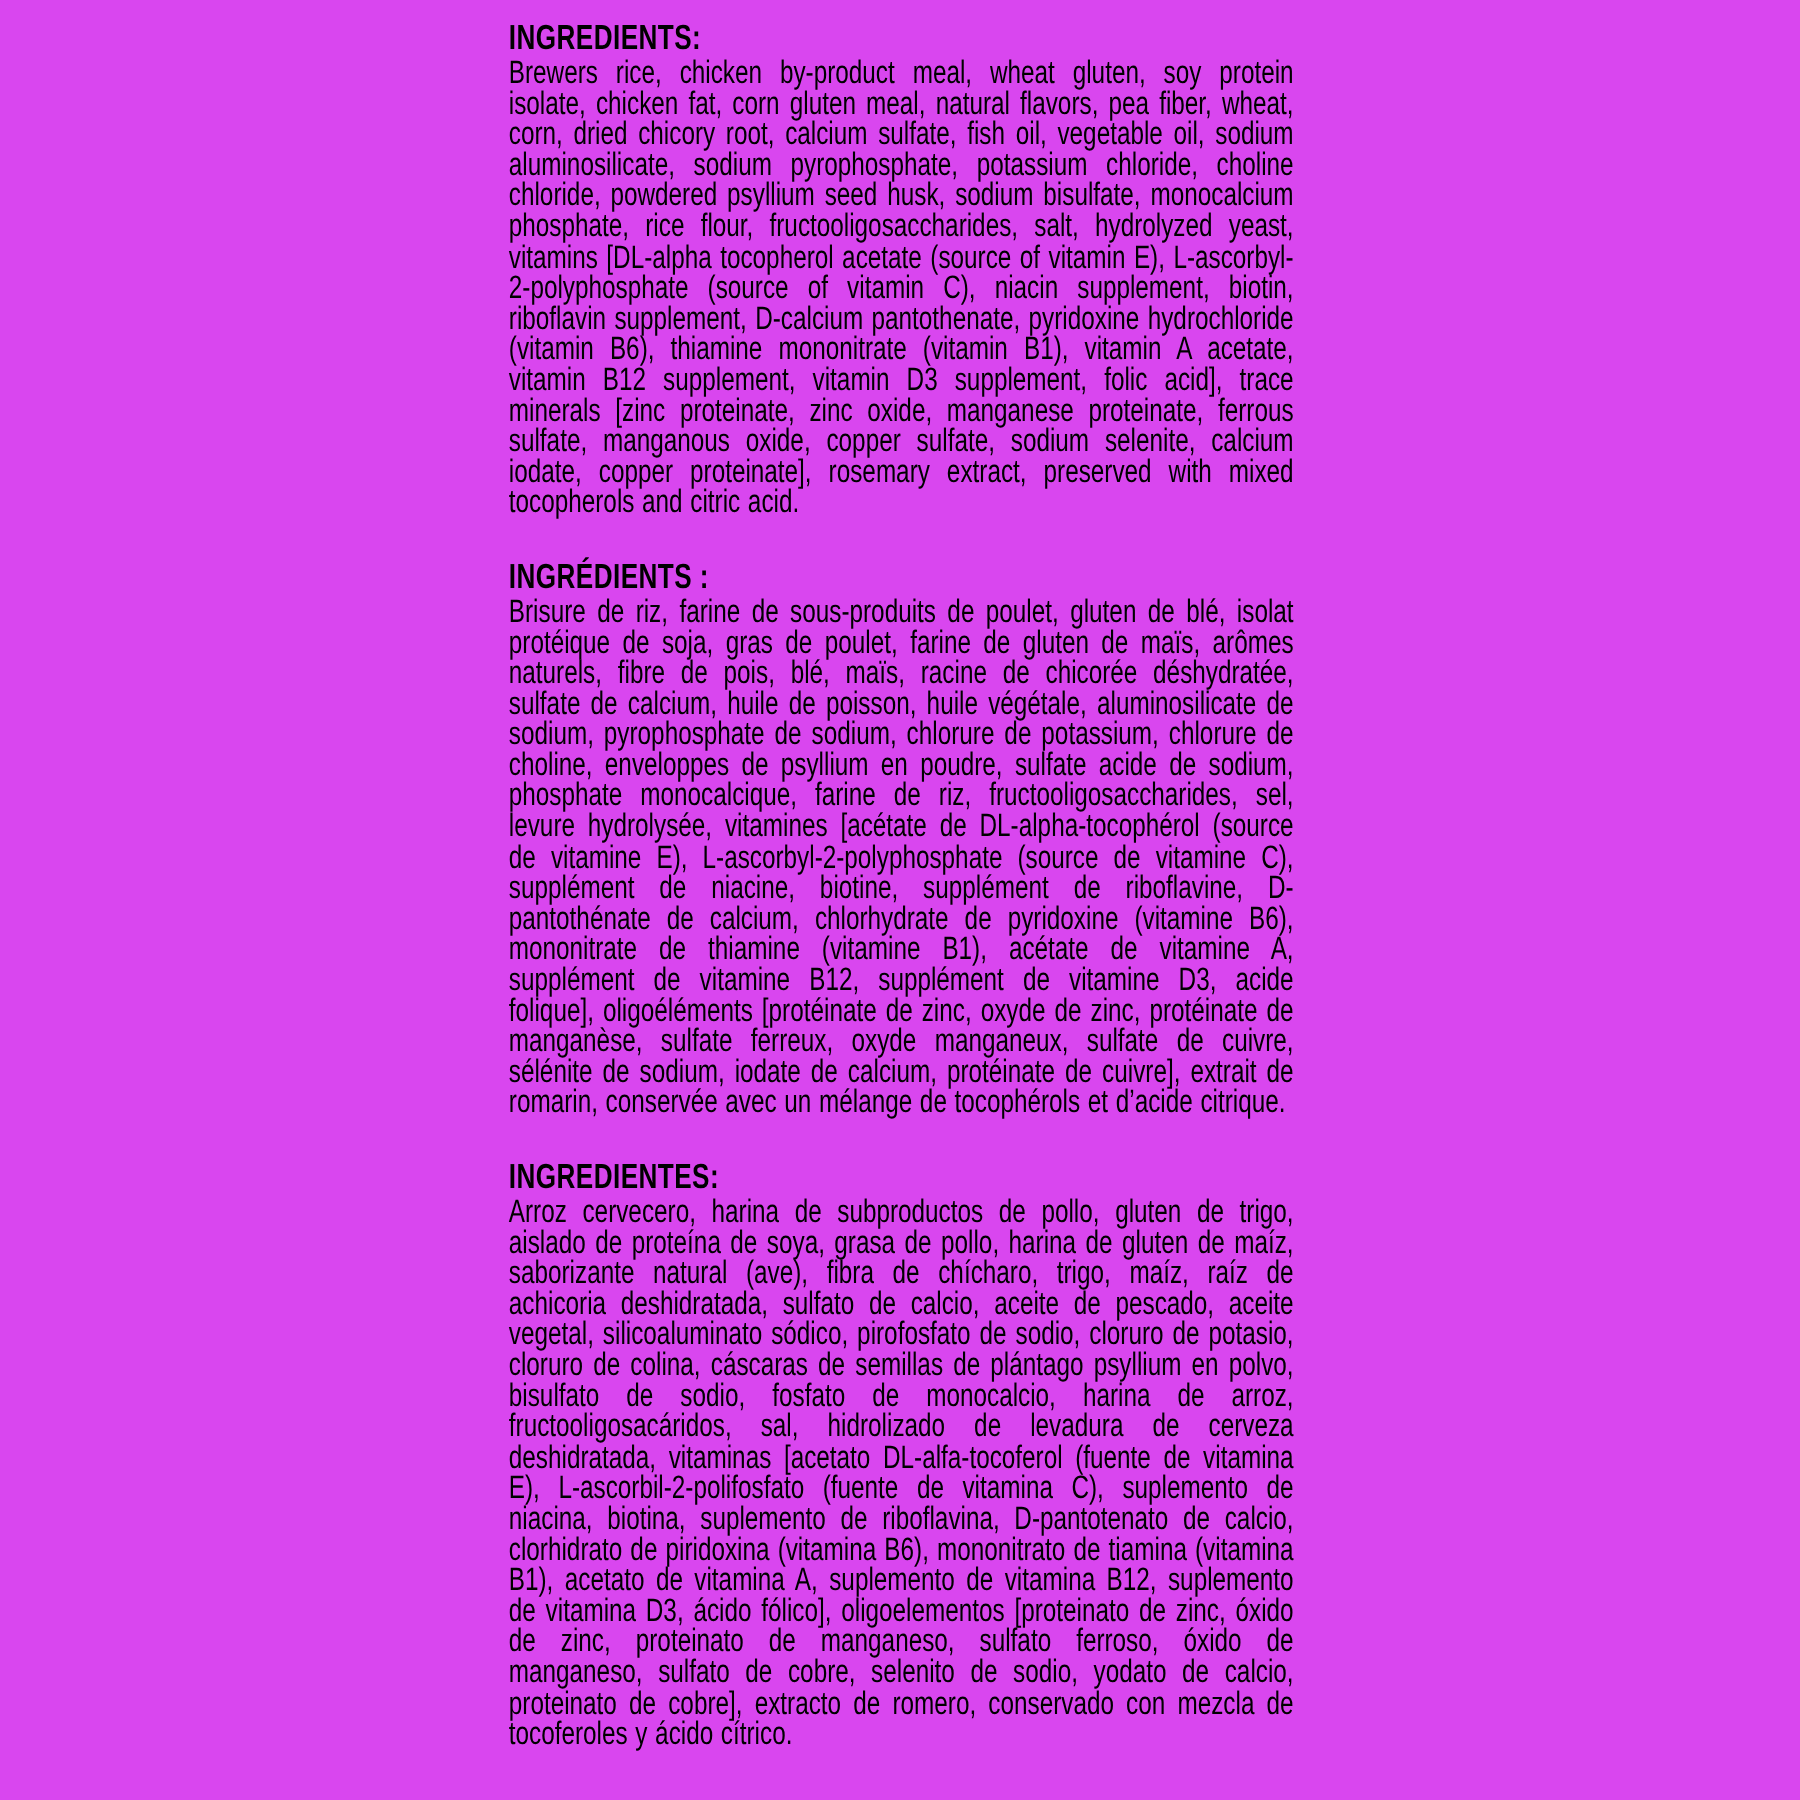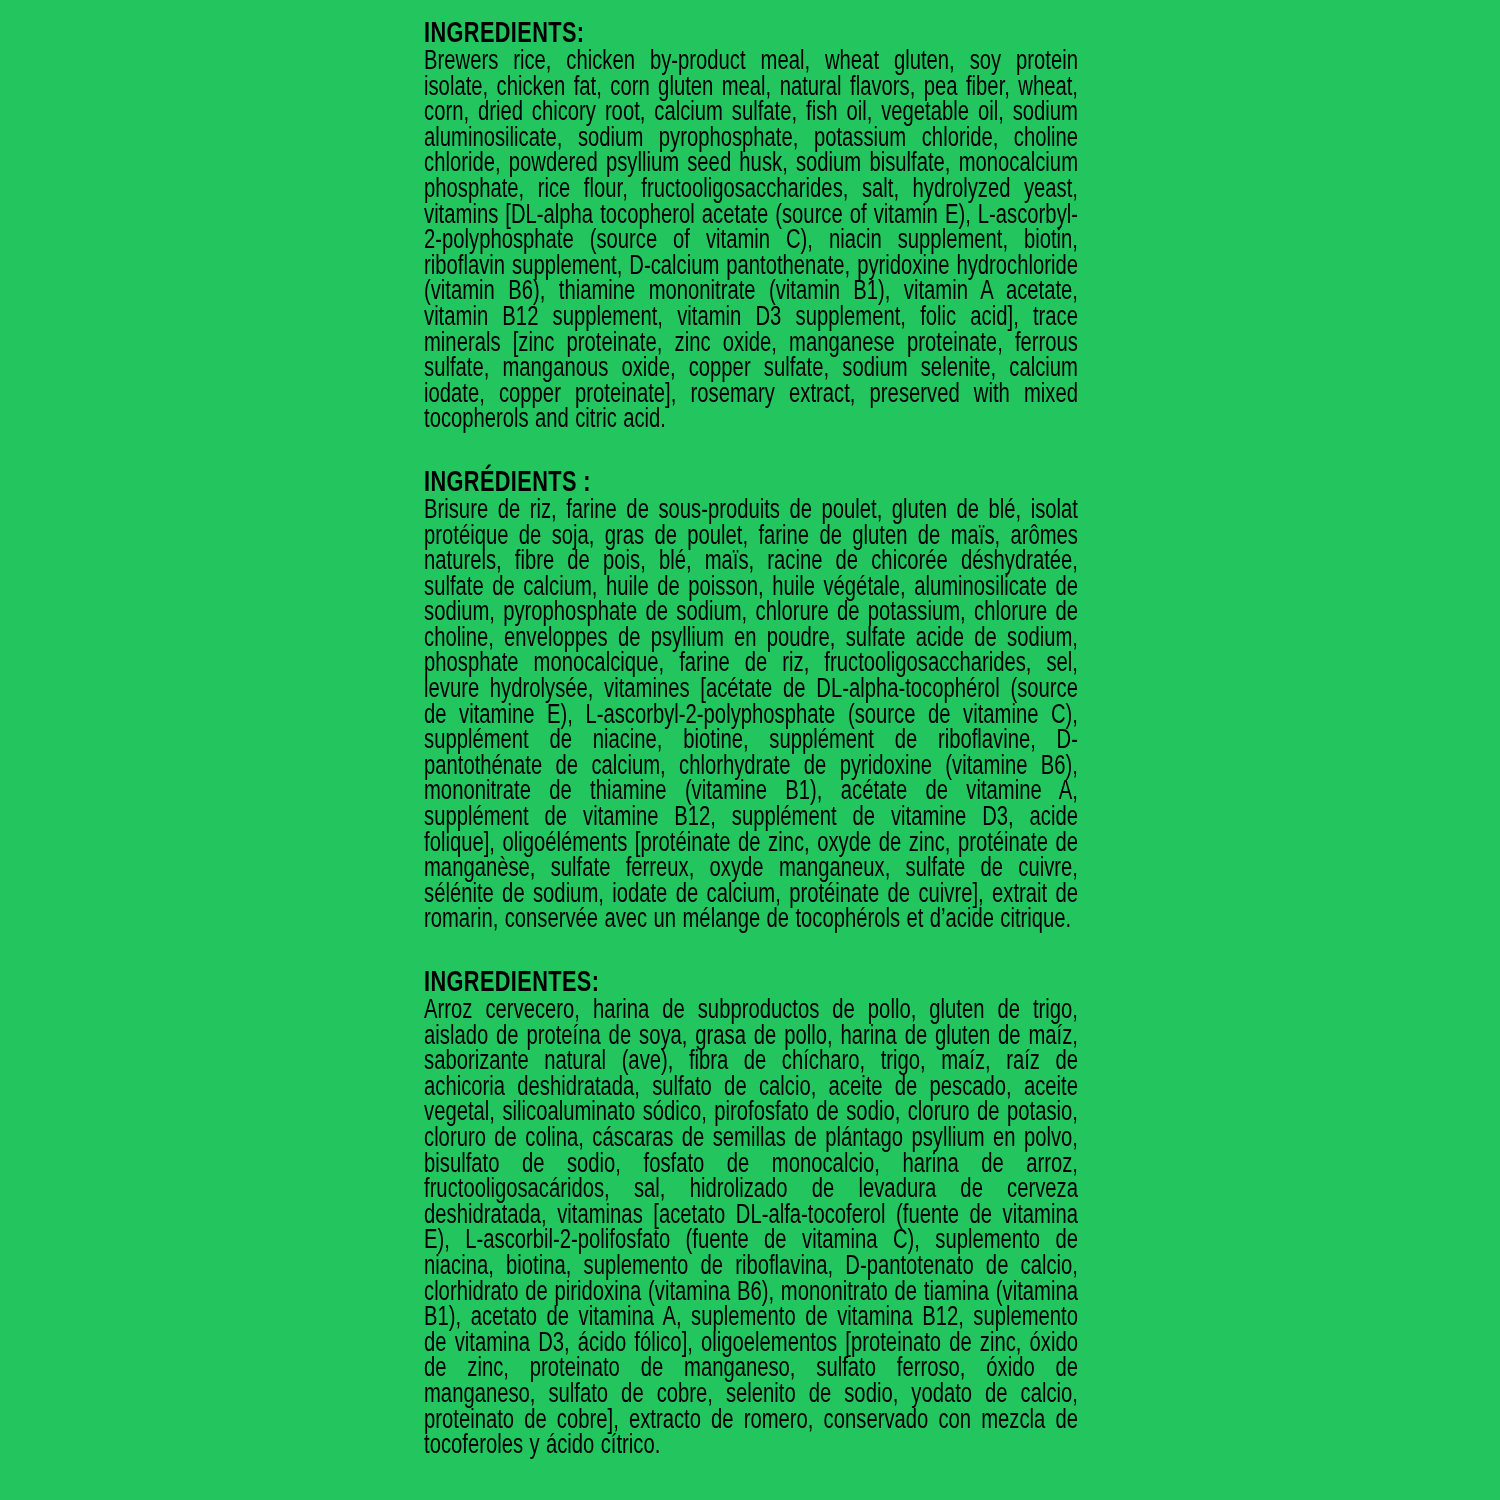--- a/index.html
+++ b/index.html
@@ -4,21 +4,21 @@
 <style>
   html, body {
     margin: 0;
     padding: 0;
     background: #ffffff;
   }
   .page {
     position: relative;
     width: 1500px;
     height: 1500px;
-    background: #22c55e;
+    background: #d946ef;
     overflow: hidden;
     color: #000000;
   }
   
   .label-column {
     position: absolute;
     left: 424px;
     top: 16px;
     width: 872px;
     transform: scaleX(0.75);

